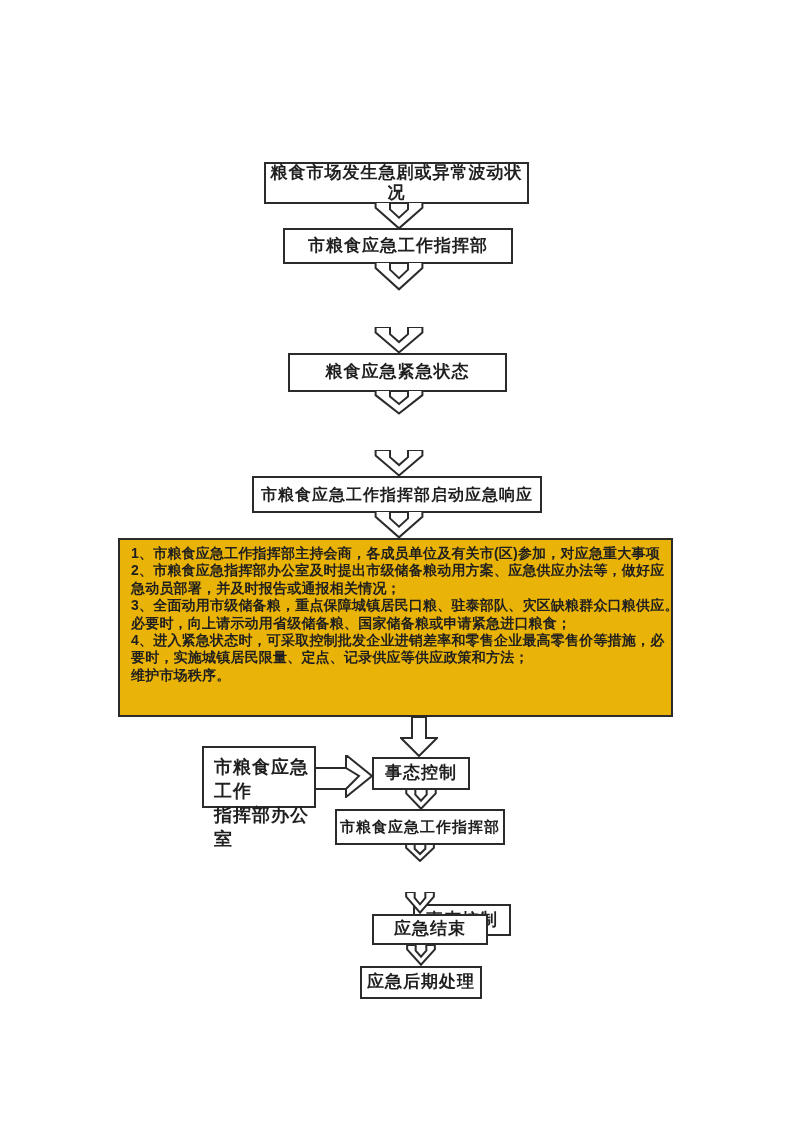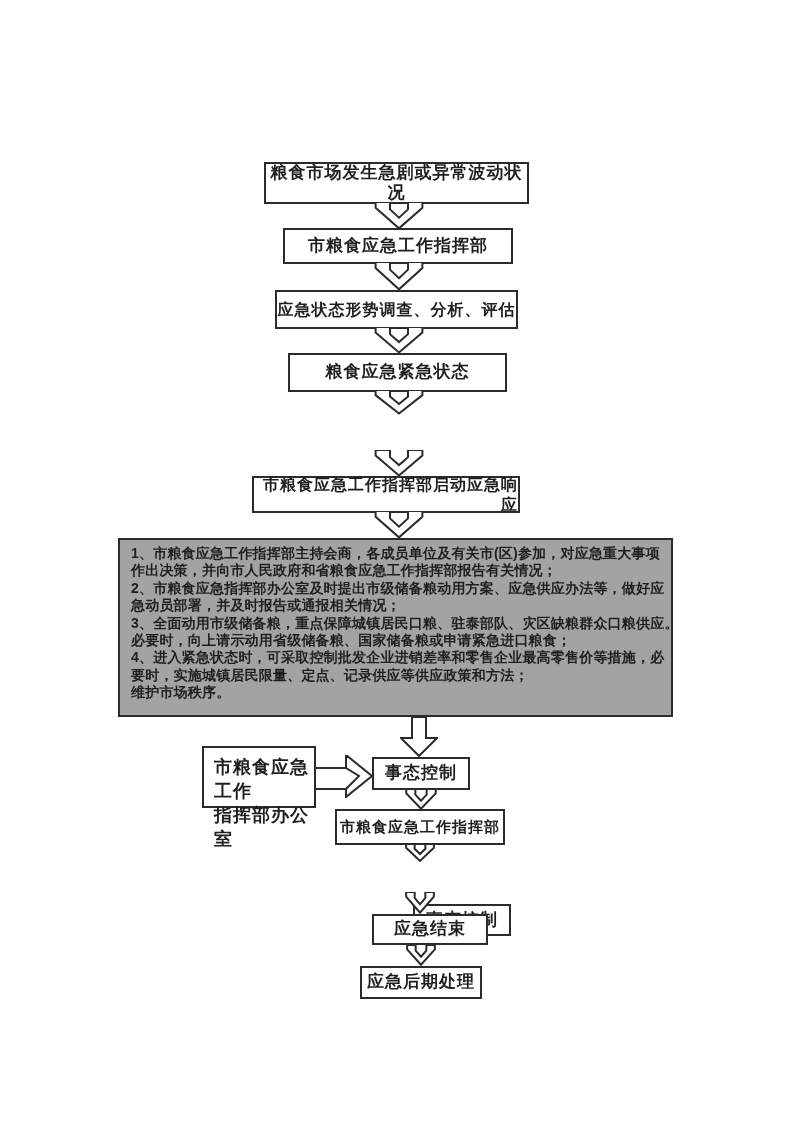--- a/index.html
+++ b/index.html
@@ -6,21 +6,21 @@
   .page{
     position:relative;width:793px;height:1122px;background:#ffffff;
     font-family:"Liberation Sans","DejaVu Sans",sans-serif;color:#1f1f1f;overflow:hidden;padding-left:44px;
   }
   .fbox{
     position:absolute;box-sizing:border-box;border:2px solid #2b2b2b;background:#fff;
     display:flex;align-items:center;justify-content:center;text-align:center;
     font-weight:bold;letter-spacing:1px;line-height:1.2;
   }
   .bigbox{
-    position:absolute;box-sizing:border-box;border:2px solid #2b2b2b;background:#a3a3a3;
+    position:absolute;box-sizing:border-box;border:2px solid #2b2b2b;background:#eab308;
     font-size:14px;line-height:17.4px;font-weight:600;letter-spacing:0.2px;
     padding:5px 6px 0 11px;text-align:left;
   }
   .bigbox .bl{white-space:nowrap;}
   .sidebox{
     position:absolute;box-sizing:border-box;border:2px solid #2b2b2b;background:#fff;
     font-size:18px;font-weight:bold;line-height:24px;letter-spacing:1px;
     padding:7px 4px 0 10px;text-align:left;
   }
   .arr{position:absolute;display:block;}
@@ -40,46 +40,44 @@
   <svg class="arr" style="left:372px;top:202px;" width="54" height="28" viewBox="0 0 60 34" preserveAspectRatio="none">
     <path d="M4,0 V7 L30,32 L56,7 V0 H40 V9 L30,19 L20,9 V0 Z"></path>
   </svg>
 
   <div class="fbox fs17" style="left:283px;top:228px;width:230px;height:36px;">市粮食应急工作指挥部</div>
 
   <svg class="arr" style="left:372px;top:262px;" width="54" height="29" viewBox="0 0 60 34" preserveAspectRatio="none">
     <path d="M4,0 V7 L30,32 L56,7 V0 H40 V9 L30,19 L20,9 V0 Z"></path>
   </svg>
 
-  <div class="fbox fs16" style="left:275px;top:290px;width:243px;height:39px;">应急状态形势调查、分析、评估</div>
 
   <svg class="arr" style="left:372px;top:327px;" width="54" height="27" viewBox="0 0 60 34" preserveAspectRatio="none">
     <path d="M4,0 V7 L30,32 L56,7 V0 H40 V9 L30,19 L20,9 V0 Z"></path>
   </svg>
 
   <div class="fbox fs17" style="left:288px;top:353px;width:219px;height:39px;">粮食应急紧急状态</div>
 
   <svg class="arr" style="left:372px;top:390px;" width="54" height="25" viewBox="0 0 60 34" preserveAspectRatio="none">
     <path d="M4,0 V7 L30,32 L56,7 V0 H40 V9 L30,19 L20,9 V0 Z"></path>
   </svg>
 
 
   <svg class="arr" style="left:372px;top:450px;" width="54" height="27" viewBox="0 0 60 34" preserveAspectRatio="none">
     <path d="M4,0 V7 L30,32 L56,7 V0 H40 V9 L30,19 L20,9 V0 Z"></path>
   </svg>
 
-  <div class="fbox fs16" style="left:252px;top:476px;width:268px;height:37px;text-align:right;">市粮食应急工作指挥部启动应急响应</div>
+  <div class="fbox fs16" style="left:252px;top:476px;width:290px;height:37px;">市粮食应急工作指挥部启动应急响应</div>
 
   <svg class="arr" style="left:372px;top:511px;" width="54" height="28" viewBox="0 0 60 34" preserveAspectRatio="none">
     <path d="M4,0 V7 L30,32 L56,7 V0 H40 V9 L30,19 L20,9 V0 Z"></path>
   </svg>
 
   <div class="bigbox" style="left:118px;top:538px;width:555px;height:179px;">
       <div class="bl">1、市粮食应急工作指挥部主持会商，各成员单位及有关市(区)参加，对应急重大事项</div>
-      <div class="bl">作出决策，并向市人民政府和省粮食应急工作指挥部报告有关情况；</div>
       <div class="bl">2、市粮食应急指挥部办公室及时提出市级储备粮动用方案、应急供应办法等，做好应</div>
       <div class="bl">急动员部署，并及时报告或通报相关情况；</div>
       <div class="bl">3、全面动用市级储备粮，重点保障城镇居民口粮、驻泰部队、灾区缺粮群众口粮供应。</div>
       <div class="bl">必要时，向上请示动用省级储备粮、国家储备粮或申请紧急进口粮食；</div>
       <div class="bl">4、进入紧急状态时，可采取控制批发企业进销差率和零售企业最高零售价等措施，必</div>
       <div class="bl">要时，实施城镇居民限量、定点、记录供应等供应政策和方法；</div>
       <div class="bl">维护市场秩序。</div>
     </div>
 
   <svg class="arr" style="left:400px;top:717px;" width="38" height="40" viewBox="0 0 38 40" preserveAspectRatio="none">

